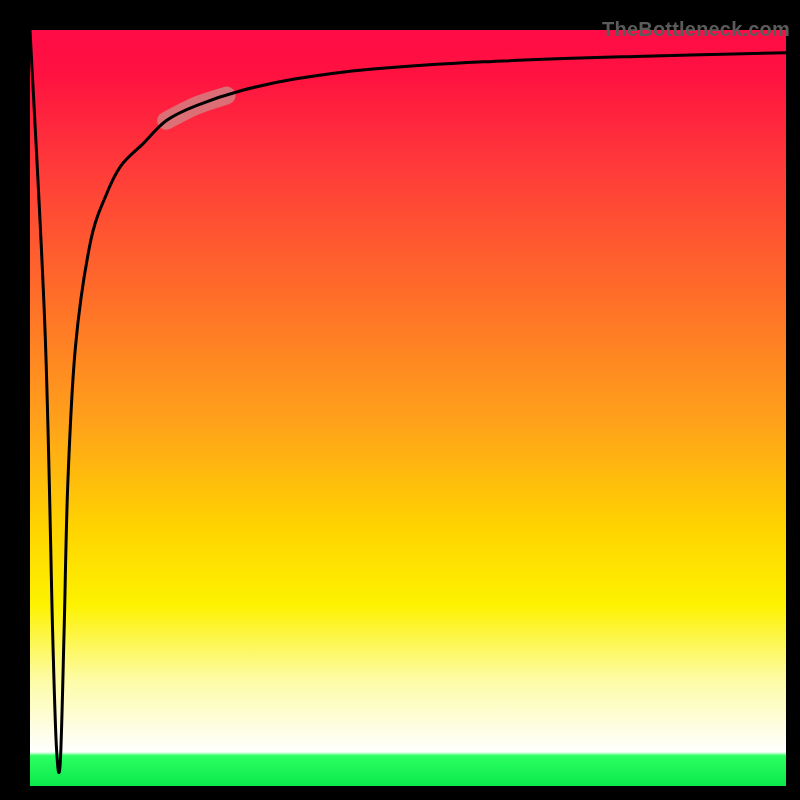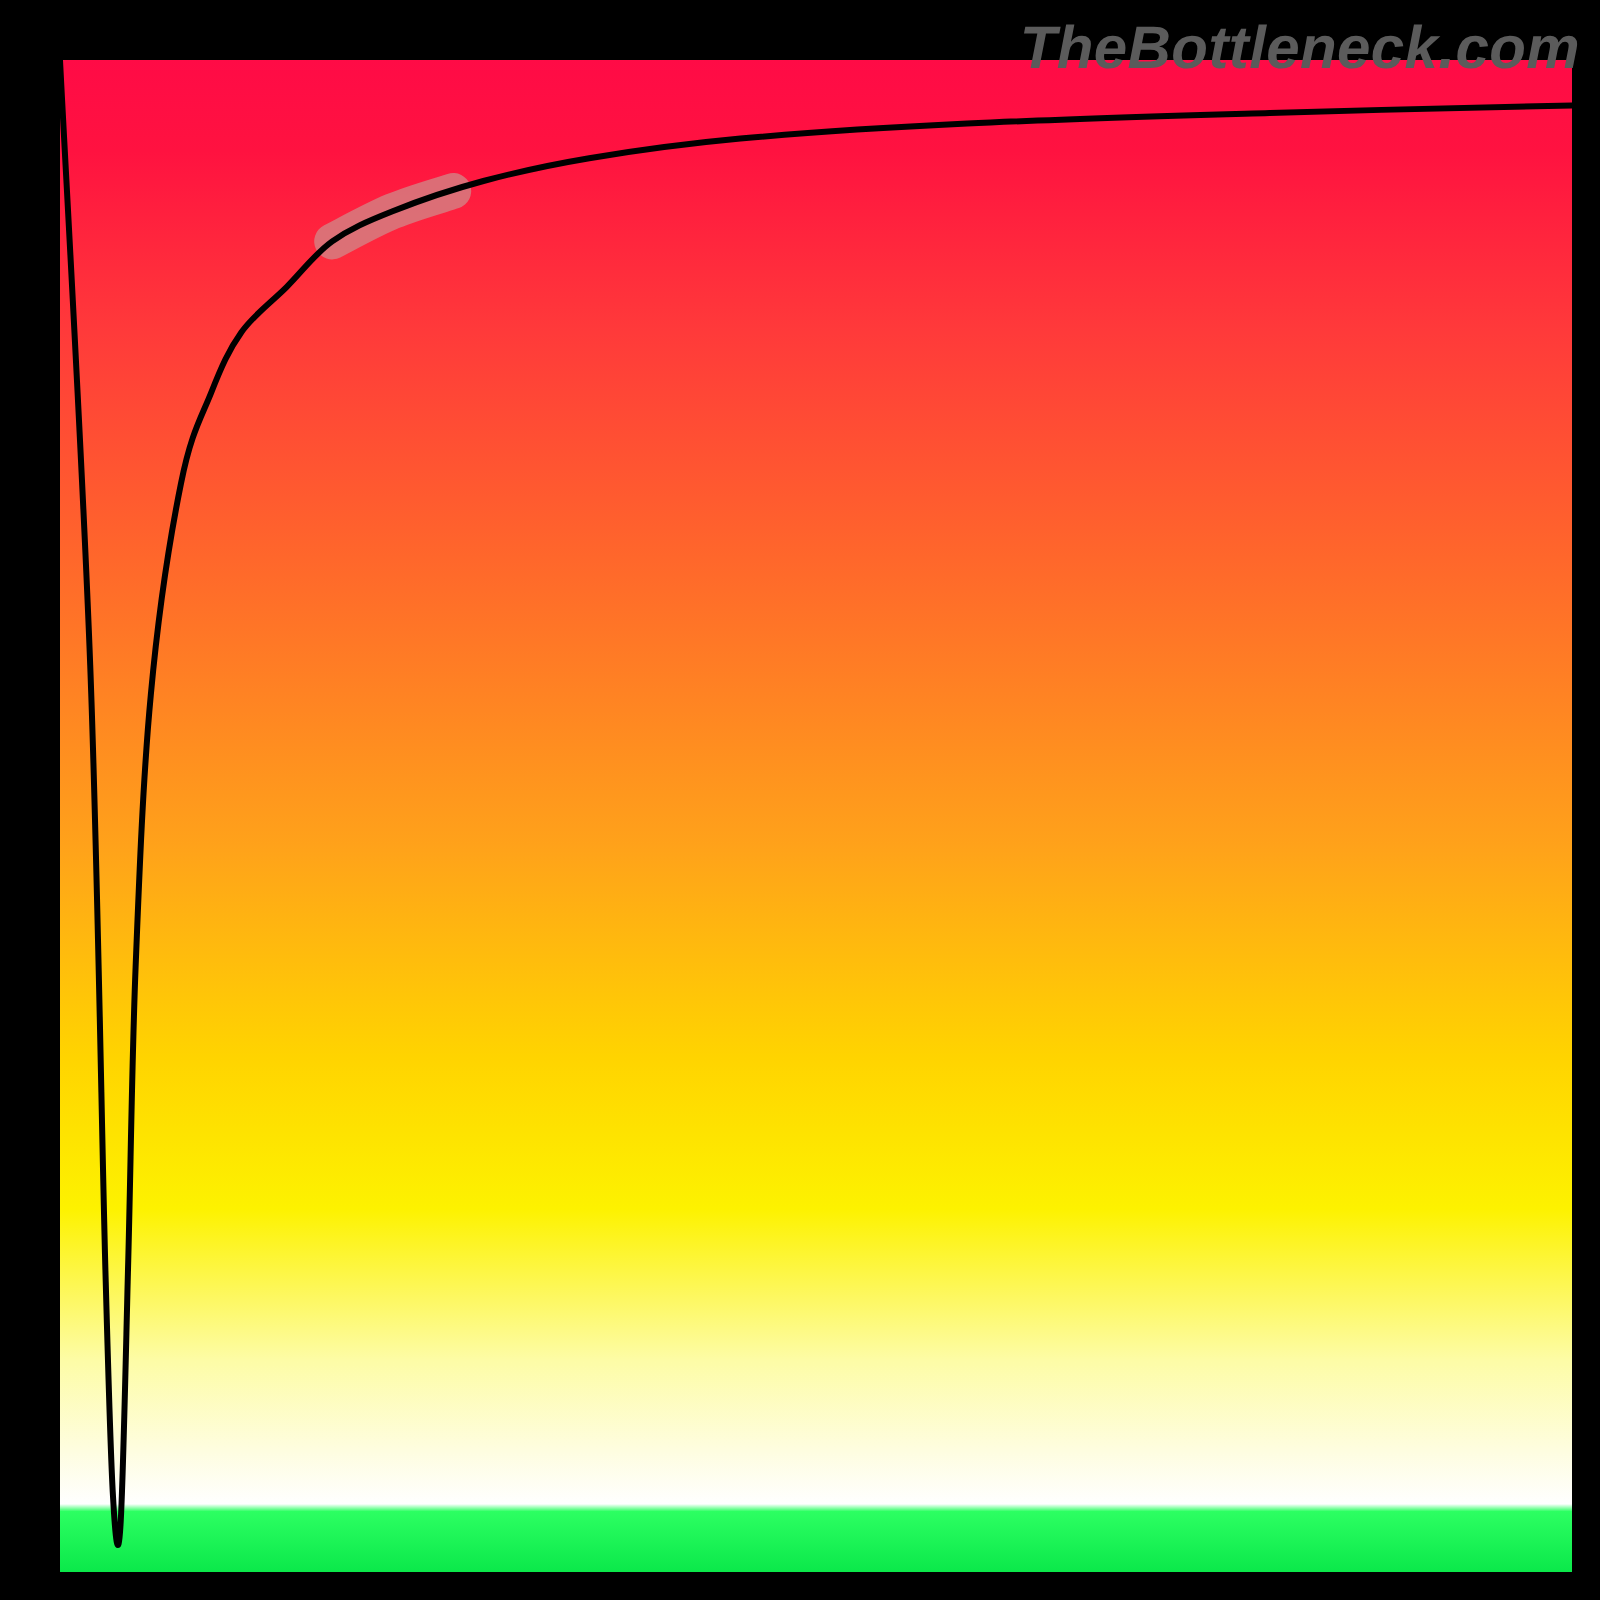--- a/index.html
+++ b/index.html
@@ -12,28 +12,27 @@
     font-family: Arial, Helvetica, sans-serif;
   }
   .frame {
     position: relative;
     width: 800px;
     height: 800px;
     background: #000;
   }
   .watermark {
     position: absolute;
-    top: 8px;
+    top: 18px;
     right: 10px;
     color: #5b5b5b;
-    font-size: 30px;
+    font-size: 20px;
     font-weight: 600;
     letter-spacing: 0.2px;
     z-index: 5;
-    font-style: italic;
   }
   .plot-area {
     position: absolute;
     left: 30px;
     top: 30px;
     width: 756px;
     height: 756px;
     
     background: linear-gradient(
       to bottom,

